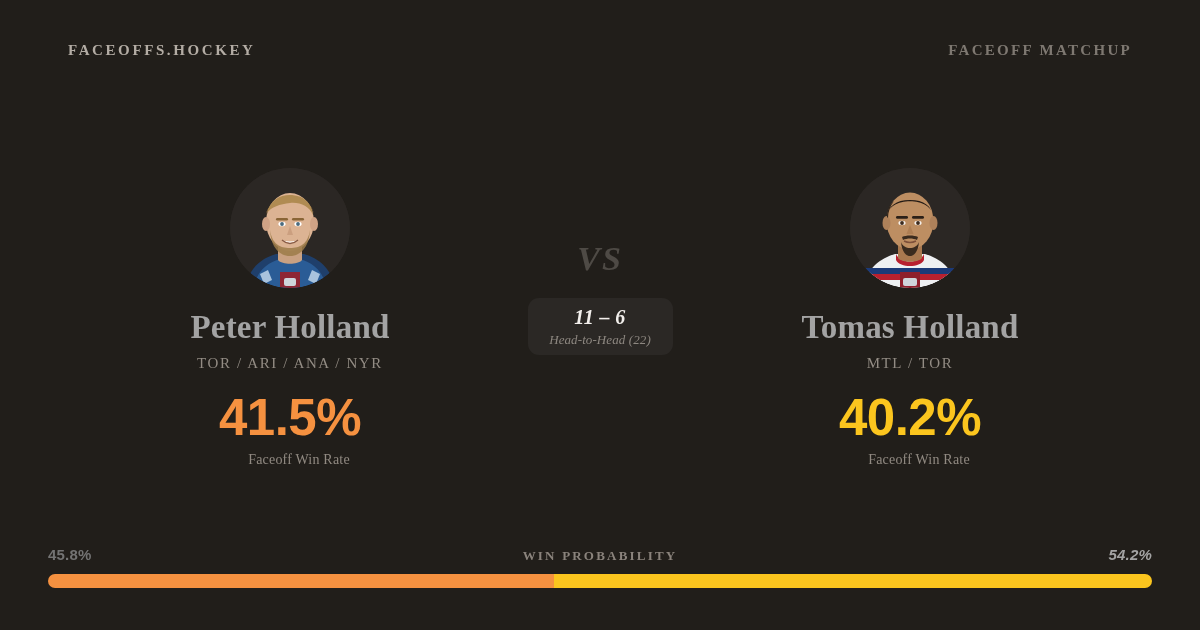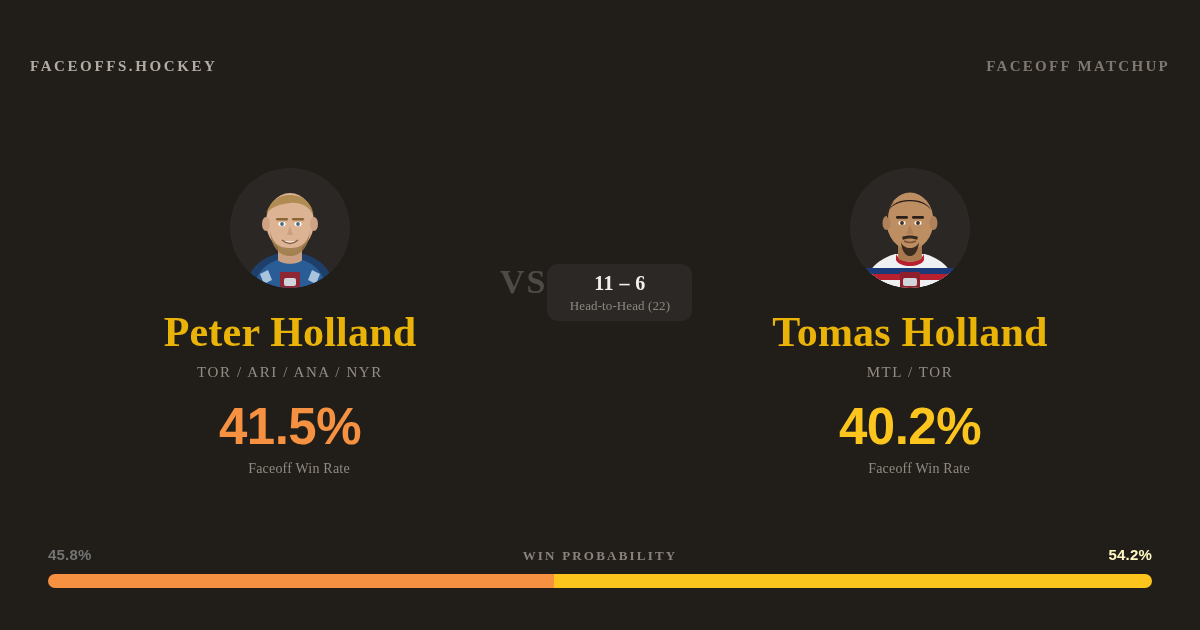--- a/index.html
+++ b/index.html
@@ -19,28 +19,28 @@
   .card {
     position: relative;
     width: 1200px;
     height: 630px;
     background: #211E1A;
   }
 
   
   .header {
     position: absolute;
-    top: 16px;
+    top: 0;
     left: 0;
     width: 1200px;
     height: 100px;
     display: flex;
     align-items: center;
     justify-content: space-between;
-    padding: 0 30px;
+    padding: 0 68px;
   }
 
   .brand {
     font-family: "Liberation Serif", serif;
     font-size: 15px;
     font-weight: 700;
     letter-spacing: 2.6px;
     color: #b3aca4;
     text-transform: uppercase;
   }
@@ -83,23 +83,23 @@
     position: relative;
     flex: none;
   }
 
   .avatar svg { display: block; width: 120px; height: 120px; }
 
   .player-name {
     margin-top: 22px;
     font-family: "Liberation Serif", serif;
     font-weight: 700;
-    font-size: 42px;
+    font-size: 33px;
     line-height: 1.08;
-    color: #eab308;
+    color: #a3a3a3;
     letter-spacing: 0.2px;
     white-space: nowrap;
     text-align: right;
   }
 
   .player-teams {
     margin-top: 9px;
     font-family: "Liberation Serif", serif;
     font-size: 15px;
     font-weight: 400;
@@ -123,23 +123,24 @@
     font-size: 14px;
     color: #918a82;
     letter-spacing: 0.2px;
     margin-left: 18px;
   }
 
   
   .center {
     width: 200px;
     display: flex;
-    flex-direction: row;
+    flex-direction: column;
     align-items: center;
     padding-top: 142px;
+    font-style: italic;
   }
 
   .vs {
     font-family: "Liberation Serif", serif;
     font-weight: 700;
     font-size: 34px;
     letter-spacing: 2px;
     color: #4e4a45;
     line-height: 1;
   }
@@ -345,21 +346,21 @@
       <div class="player-pct" style="color: rgb(251, 197, 30);">40.2%</div>
       <div class="player-pct-label">Faceoff Win Rate</div>
     </div>
 
   </div>
 
   <div class="winprob">
     <div class="winprob-row">
       <div class="wp-left" style="color: #737373;">45.8%</div>
       <div class="wp-title">WIN PROBABILITY</div>
-      <div class="wp-right" style="color: #fef9c3;">54.2%</div>
+      <div class="wp-right" style="color: #a3a3a3; font-style: italic;">54.2%</div>
     </div>
     <div class="wp-bar">
       <div class="wp-seg-left" style="width: 45.8%; background: rgb(245, 145, 64);"></div>
       <div class="wp-seg-right" style="background: rgb(251, 197, 30);"></div>
     </div>
   </div>
 
 </div>
 
 </body></html>

